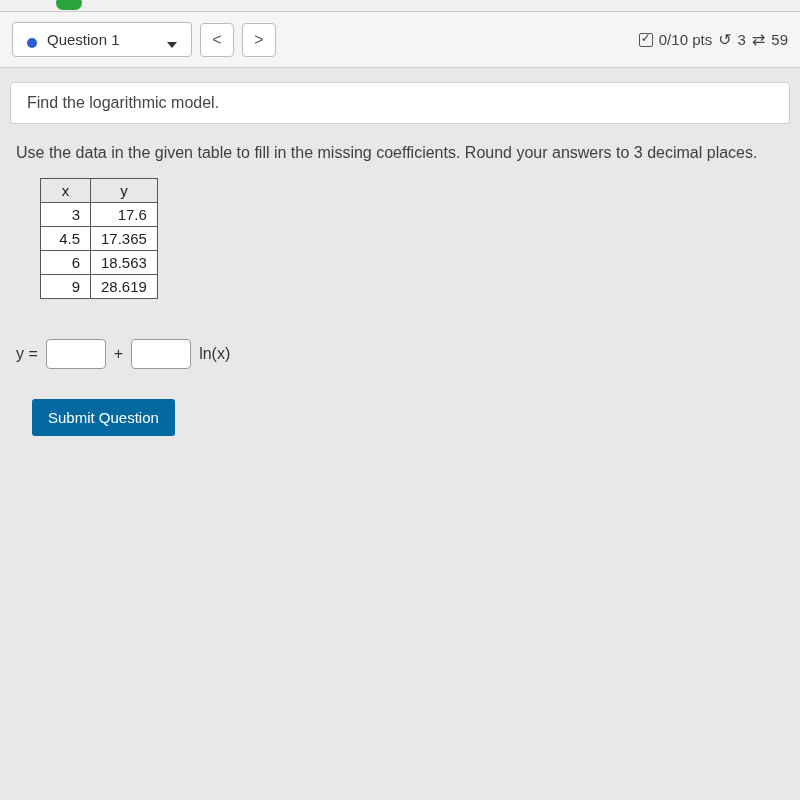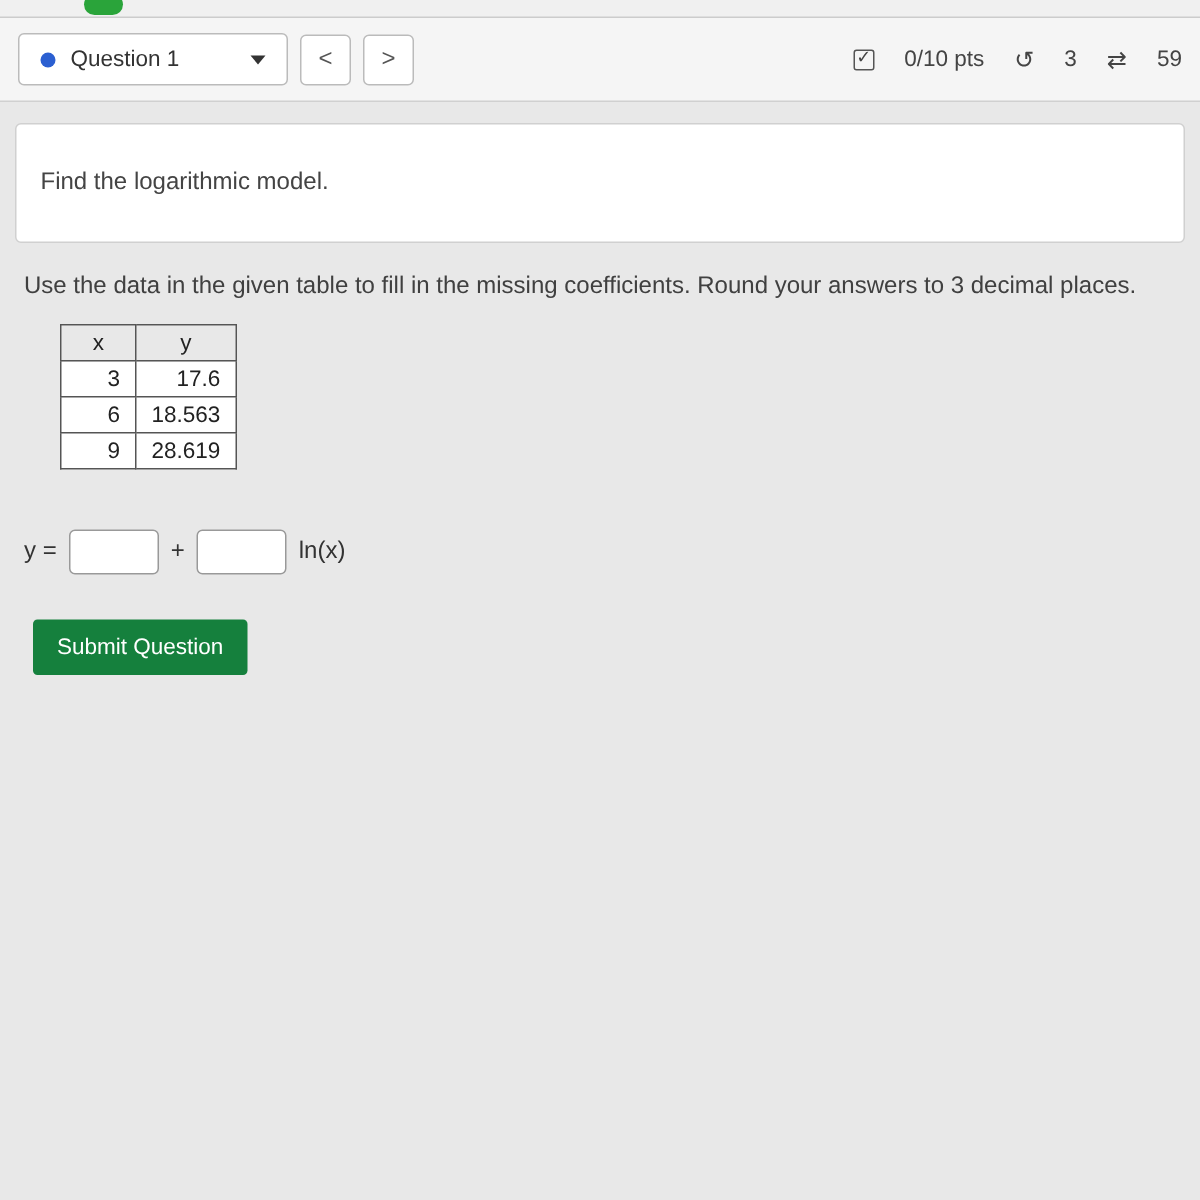--- a/index.html
+++ b/index.html
@@ -29,21 +29,21 @@
     .nav-bar {
       display: flex;
       align-items: center;
       padding: 10px 12px;
       background: #f5f5f5;
       border-bottom: 1px solid #d0d0d0;
       gap: 8px;
     }
     .question-dropdown {
       display: flex;
-      align-items: center;
+      align-items: flex-end;
       background: white;
       border: 1px solid #bbb;
       border-radius: 4px;
       padding: 8px 14px;
       gap: 10px;
       min-width: 180px;
     }
     .status-dot {
       width: 10px;
       height: 10px;
@@ -71,21 +71,21 @@
       align-items: center;
       justify-content: center;
       font-size: 16px;
       color: #555;
       cursor: pointer;
     }
     .spacer { flex: 1; }
     .score-area {
       display: flex;
       align-items: center;
-      gap: 20px;
+      gap: 6px;
       color: #444;
       font-size: 15px;
     }
     .icon-check {
       display: inline-block;
       width: 14px; height: 14px;
       border: 1.5px solid #555;
       border-radius: 2px;
       position: relative;
     }
@@ -100,21 +100,21 @@
       font-size: 16px;
     }
     .icon-swap {
       font-size: 16px;
     }
     .prompt-box {
       background: white;
       border: 1px solid #d0d0d0;
       border-radius: 4px;
       margin: 14px 10px;
-      padding: 30px 16px;
+      padding: 11px 16px;
     }
     .prompt-text {
       color: #444;
       font-size: 16px;
     }
     .instruction {
       padding: 6px 16px 16px 16px;
       color: #404040;
       font-size: 16px;
     }
@@ -148,28 +148,28 @@
     }
     .coef-input {
       width: 60px;
       height: 30px;
       border: 1px solid #999;
       border-radius: 4px;
       padding: 4px;
       font-size: 15px;
     }
     .submit-btn {
-      background: #15803d;
+      background: #0369a1;
       color: white;
       border: none;
       border-radius: 3px;
       padding: 10px 16px;
       font-size: 15px;
       cursor: pointer;
-      margin-left: 22px;
+      margin-left: 32px;
     }
   </style>
 </head>
 <body>
 
 
 
 <div class="top-strip"></div>
 
 <div class="nav-bar">
@@ -204,20 +204,24 @@
         <th>x</th>
         <th>y</th>
       </tr>
     </thead>
     <tbody>
       <tr>
         <td>3</td>
         <td>17.6</td>
       </tr>
       <tr>
+        <td>4.5</td>
+        <td>17.365</td>
+      </tr>
+      <tr>
         <td>6</td>
         <td>18.563</td>
       </tr>
       <tr>
         <td>9</td>
         <td>28.619</td>
       </tr>
     </tbody>
   </table>
 </div>

